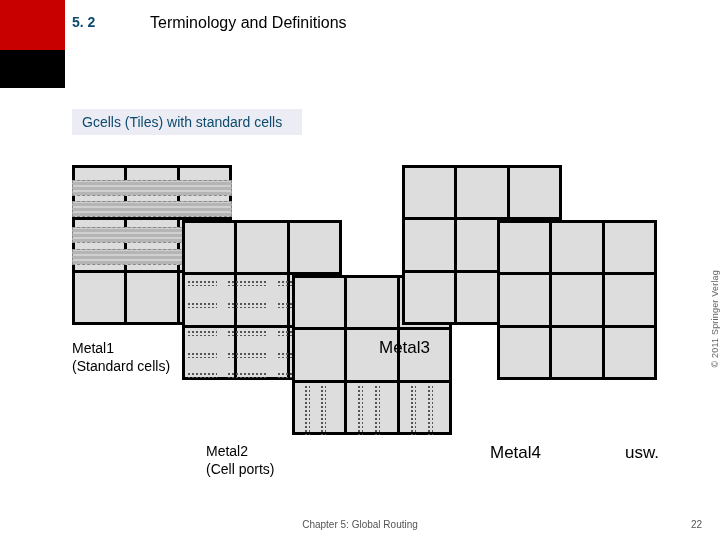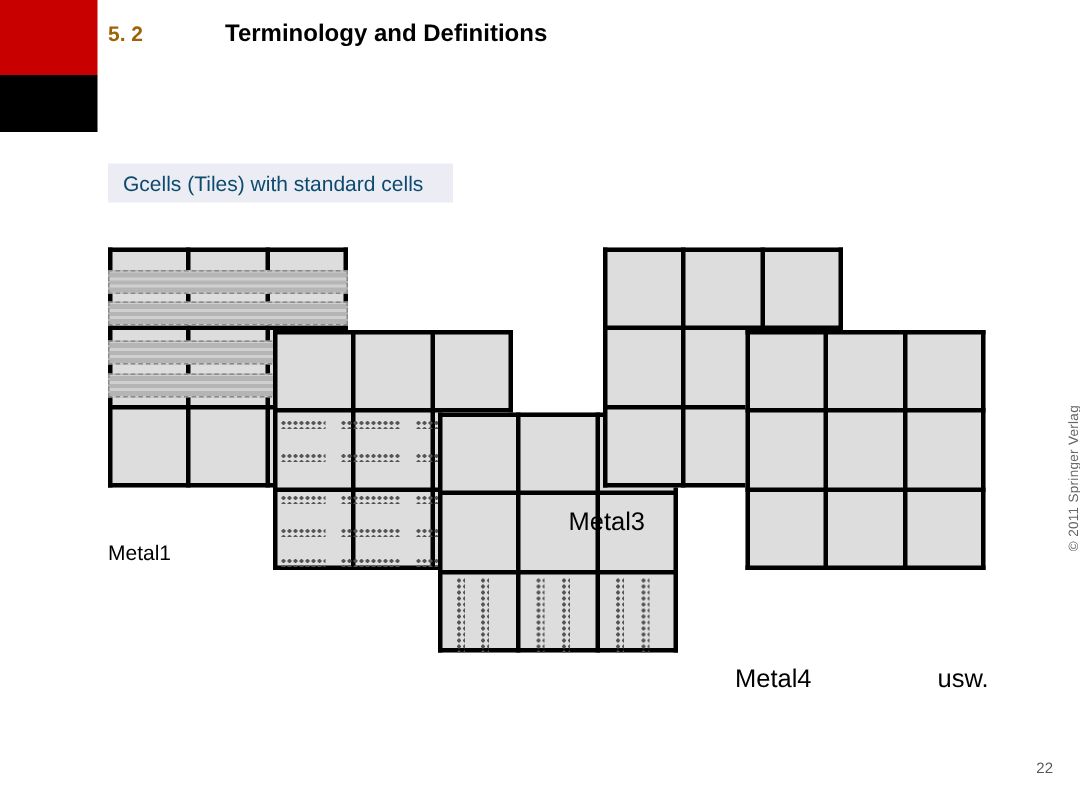--- a/index.html
+++ b/index.html
@@ -2,22 +2,22 @@
 <html><head>
 <meta charset="utf-8">
 <style>
   * { box-sizing: border-box; margin: 0; padding: 0; }
   html, body { width: 720px; height: 540px; font-family: Arial, Helvetica, sans-serif; background: #fff; }
   .slide { position: relative; width: 720px; height: 540px; overflow: hidden; }
 
   
   .hdr { position: absolute; left: 0; top: 0; width: 720px; height: 50px; }
   .hdr-red { position: absolute; left: 0; top: 0; width: 65px; height: 50px; background: #c80000; }
-  .hdr-sect { position: absolute; left: 72px; top: 14px; font-size: 14px; font-weight: 700; color: #a16207; }
-  .hdr-title { position: absolute; left: 150px; top: 14px; font-size: 16px; font-weight: 700; color: #000; }
+  .hdr-sect { position: absolute; left: 72px; top: 14px; font-size: 14px; font-weight: 700; color: #0c4a6e; }
+  .hdr-title { position: absolute; left: 150px; top: 14px; font-size: 16px; font-weight: 400; color: #000; }
   .hdr-black { position: absolute; left: 0; top: 50px; width: 65px; height: 38px; background: #000; }
 
   
   .subtitle { position: absolute; left: 72px; top: 109px; background: #ececf4; padding: 5px 10px 5px 10px; font-size: 14px; color: #0c4a6e; width: 230px; }
 
   
   .diagram { position: absolute; left: 72px; top: 165px; width: 595px; height: 250px; }
 
   
   .tile { position: absolute; width: 160px; height: 160px; background: #ddd; }
@@ -38,21 +38,21 @@
   .lbl { position: absolute; font-size: 17px; color: #000; }
   .lbl-small { font-size: 14px; line-height: 1.25; }
 
   
   .copyright { position:absolute; right:10px; top:270px; transform: rotate(-90deg); transform-origin: right top; font-size: 9px; color:#666; letter-spacing:0.2px; white-space:nowrap; }
 
   
   .footer { position:absolute; left:0; bottom:0; width:720px; height:30px; font-size:10px; color:#555; }
   .footer-left { position:absolute; left:18px; bottom:10px; }
   .footer-center { position:absolute; left:0; right:0; bottom:10px; text-align:center; }
-  .footer-right { position:absolute; right:18px; bottom:22px; }
+  .footer-right { position:absolute; right:18px; bottom:10px; }
 
   
   .t1 { left: 0;   top: 0; }
   .t2 { left: 110px; top: 55px; }
   .t3 { left: 220px; top: 110px; }
   .t4 { left: 330px; top: 0; }
   .t5 { left: 425px; top: 55px; }
 
 </style>
 </head>
@@ -151,28 +151,34 @@
       <div class="bar-v v1"></div>
         <div class="bar-v v2"></div>
         <div class="bar-v v3"></div>
         <div class="bar-v v4"></div>
       <div class="bar-h h1"></div>
         <div class="bar-h h2"></div>
         <div class="bar-h h3"></div>
         <div class="bar-h h4"></div>
     </div>
 
-    <div class="lbl lbl-small" style="left:0; top:175px;margin-top:20px;">
+    <div class="lbl lbl-small" style="left:0; top:175px;">
       <div>Metal1</div>
+      <div>(Standard cells)</div>
+    </div>
+    <div class="lbl lbl-small" style="left:134px; top:278px;">
+      <div>Metal2</div>
+      <div>(Cell ports)</div>
     </div>
     <div class="lbl" style="left:307px; top:173px;">Metal3</div>
     <div class="lbl" style="left:418px; top:278px;">Metal4</div>
     <div class="lbl" style="left:553px; top:278px;">usw.</div>
 
   </div>
 
   <div class="copyright">© 2011 Springer Verlag</div>
 
   <div class="footer">
+    <div class="footer-center">Chapter 5: Global Routing</div>
     <div class="footer-right">22</div>
   </div>
 
 </div>
 
 </body></html>

